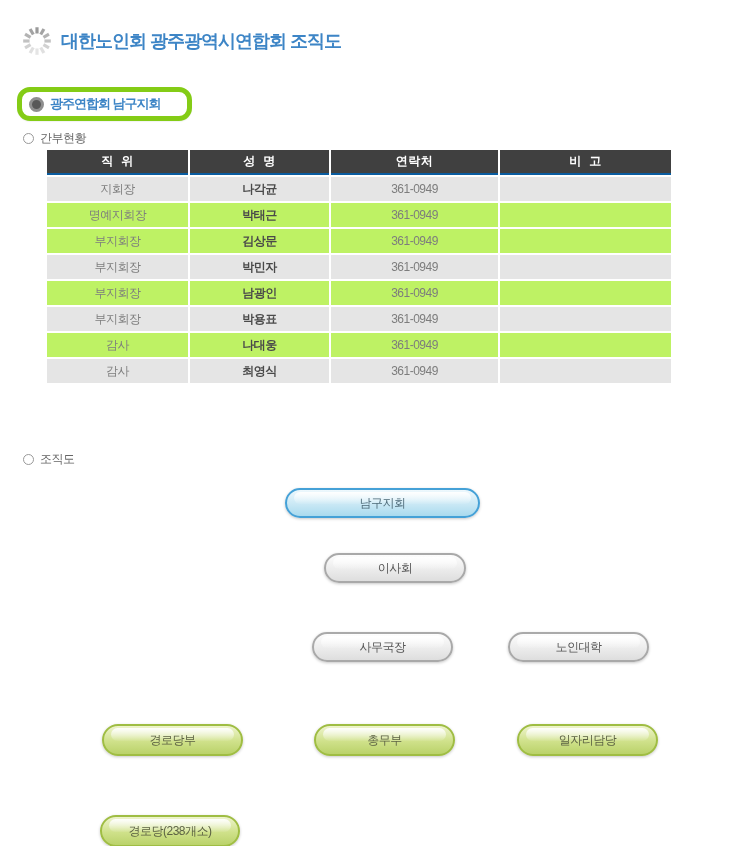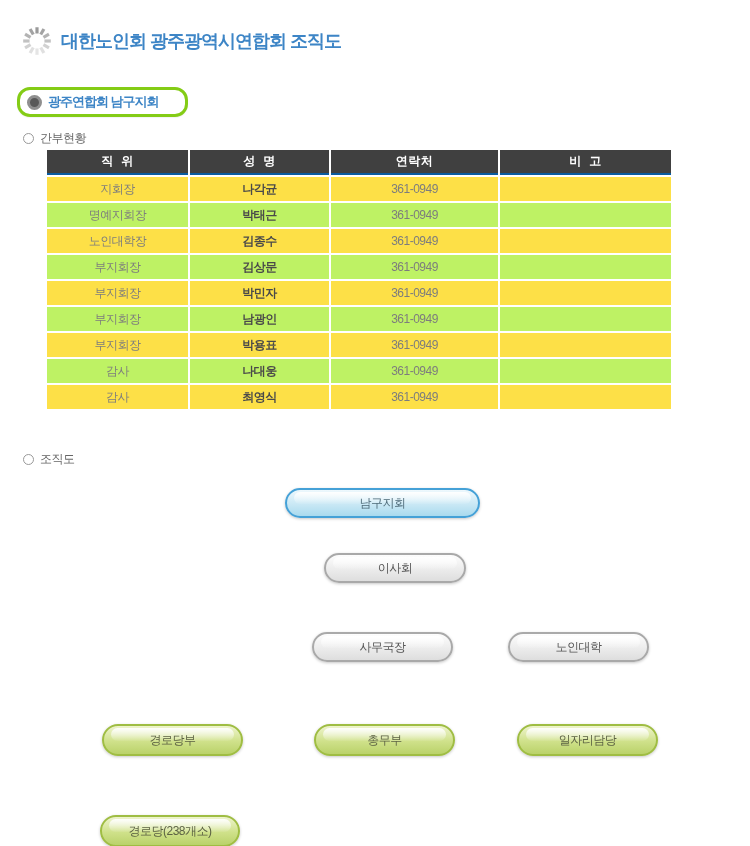--- a/index.html
+++ b/index.html
@@ -6,42 +6,42 @@
   body { font-family:"Liberation Sans","DejaVu Sans",sans-serif; }
   .page { position:relative; width:750px; height:846px; background:#fff; overflow:hidden;border-radius:8px; }
 
   
   .header { position:absolute; top:24px; left:20px; display:flex; align-items:center; gap:7px; }
   .spinner-icon { width:34px; height:34px; flex:0 0 auto; }
   .page-title { color:#3d85c6; font-size:18px; font-weight:bold; letter-spacing:-1px; }
 
   
   .branch-badge { position:absolute; top:87px; left:17px; height:24px; background:#fff;
-    border:3px solid #84cc16; border-radius:13px; display:inline-flex; align-items:center;
+    border:5px solid #84cc16; border-radius:13px; display:inline-flex; align-items:center;
     padding:0 26px 0 7px; box-shadow:0 1px 1px rgba(0,0,0,0.05); }
   .badge-bullet { width:9px; height:9px; border-radius:50%; background:#585858;
     border:3px solid #8f8f8f; margin-right:6px; flex:0 0 auto; }
   .badge-label { color:#3d85c6; font-size:13px; font-weight:bold; letter-spacing:-1px; white-space:nowrap; }
 
   
   .section-label { position:absolute; left:23px; display:flex; align-items:center; gap:6px;
     color:#666; font-size:12px; letter-spacing:-0.5px; }
   .section-bullet { width:9px; height:9px; border:1px solid #999; border-radius:50%;
     background:#fff; flex:0 0 auto; }
   .section-label.officers { top:130px; }
   .section-label.orgchart { top:451px; }
 
   
   table.officers { position:absolute; top:148px; left:45px; border-collapse:separate;
     border-spacing:2px; table-layout:fixed; }
   table.officers th { background:#404040; color:#fff; font-size:12px; font-weight:bold;
     height:21px; white-space:pre; border-bottom:2px solid #0a5c9f; letter-spacing:0.5px; }
   table.officers td { font-size:12px; color:#7d7d7d; text-align:center; height:22px;
     letter-spacing:-0.5px; overflow:hidden; }
-  table.officers tr.odd  td { background:#fde047; }
+  table.officers tr.odd  td { background:#e5e5e5; }
   table.officers tr.even td { background:#bef264; }
   table.officers td.name { color:#4a4a4a; font-weight:bold; }
   .col-pos  { width:141px; }
   .col-name { width:139px; }
   .col-tel  { width:167px; }
   .col-note { width:171px; }
 
   
   .node { position:absolute; display:flex; align-items:center; justify-content:center;
     border-radius:16px; font-size:12px; color:#555; letter-spacing:-0.5px;
@@ -123,26 +123,20 @@
         <td class="name">나각균</td>
         <td>361-0949</td>
         <td></td>
       </tr>
       <tr class="even">
         <td>명예지회장</td>
         <td class="name">박태근</td>
         <td>361-0949</td>
         <td></td>
       </tr>
-      <tr class="odd">
-        <td>노인대학장</td>
-        <td class="name">김종수</td>
-        <td>361-0949</td>
-        <td></td>
-      </tr>
       <tr class="even">
         <td>부지회장</td>
         <td class="name">김상문</td>
         <td>361-0949</td>
         <td></td>
       </tr>
       <tr class="odd">
         <td>부지회장</td>
         <td class="name">박민자</td>
         <td>361-0949</td>

